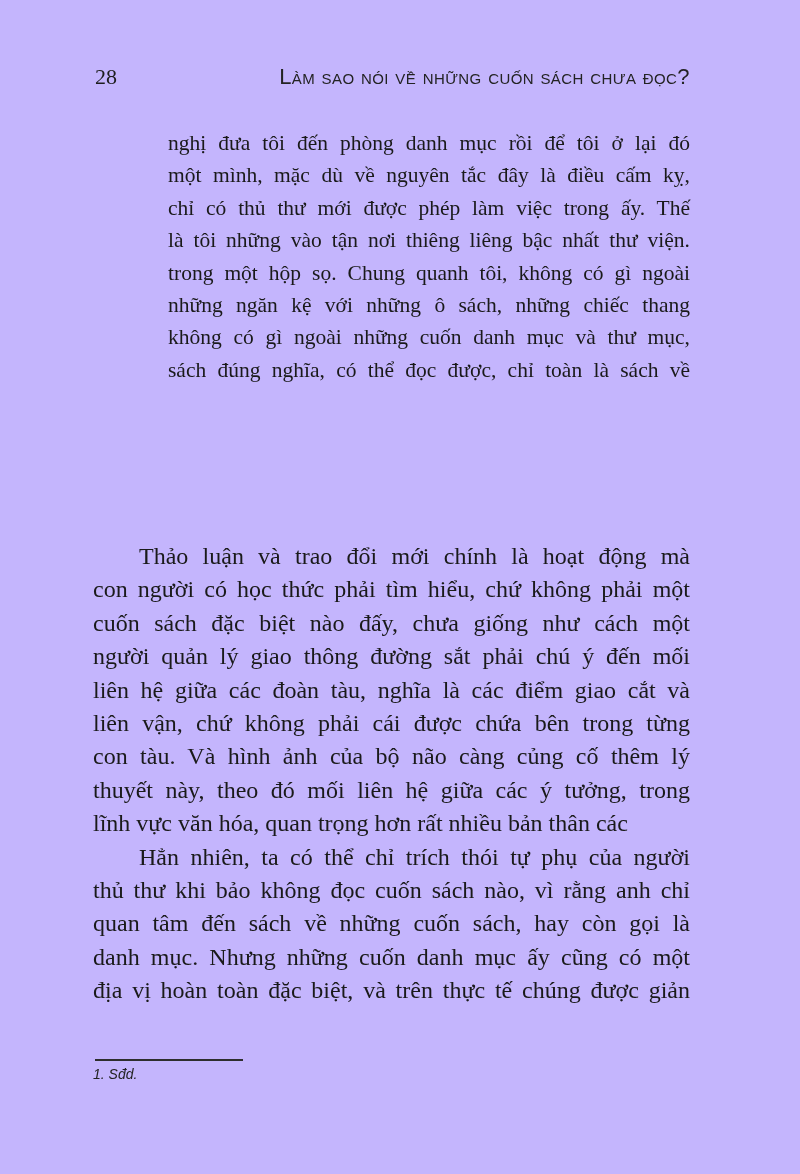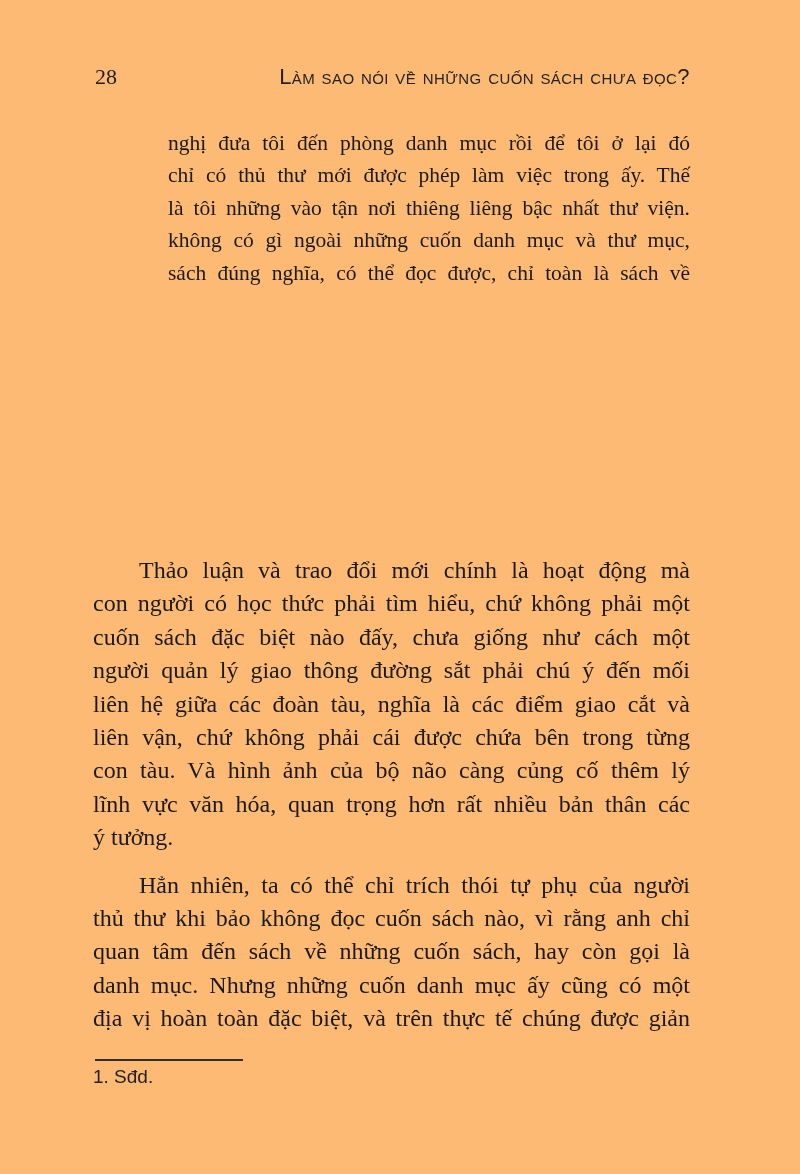--- a/index.html
+++ b/index.html
@@ -1,21 +1,21 @@
 <!DOCTYPE html>
 <html><head>
 <meta charset="utf-8">
 <style>
   * { margin: 0; padding: 0; box-sizing: border-box; }
   html, body { background: #e8e8e8; }
   .page {
     position: relative;
     width: 800px;
     height: 1174px;
-    background: #fdba74;
+    background: #c4b5fd;
     color: #1a1a1a;
     overflow: hidden;
     font-family: "Liberation Serif", serif;
   }
 
   
   .pagehead {
     position: absolute;
     top: 64px;
     left: 95px;
@@ -64,74 +64,78 @@
 
   
   .main {
     position: absolute;
     left: 93px;
     top: 540px;
     width: 597px;
     font-size: 24px;
     line-height: 33.4px;
   }
-  .para .line:first-child { text-indent: 46px; margin-top: 14px; }
+  .para .line:first-child { text-indent: 46px; }
   .para-end .line:last-child {
     text-align: left;
     text-align-last: left;
   }
 
   
   .fnrule {
     position: absolute;
     left: 95px;
     top: 1059px;
     width: 148px;
     border-top: 2px solid #2e2e2e;
   }
   .footnote {
     position: absolute;
     left: 93px;
     top: 1066px;
     font-family: "Liberation Sans", sans-serif;
-    font-size: 19px;
+    font-size: 14px;
     color: #222;
+    font-style: italic;
   }
 </style>
 </head>
 <body>
 
 <div class="page">
 
   <header class="pagehead">
     <span class="pagenum">28</span>
     <span class="runhead">Làm sao nói về những cuốn sách chưa đọc?</span>
   </header>
 
   <section class="quote">
     <div class="qlines">
         <div class="line">nghị đưa tôi đến phòng danh mục rồi để tôi ở lại đó</div>
+        <div class="line">một mình, mặc dù về nguyên tắc đây là điều cấm kỵ,</div>
         <div class="line">chỉ có thủ thư mới được phép làm việc trong ấy. Thế</div>
         <div class="line">là tôi những vào tận nơi thiêng liêng bậc nhất thư viện.</div>
+        <div class="line">trong một hộp sọ. Chung quanh tôi, không có gì ngoài</div>
+        <div class="line">những ngăn kệ với những ô sách, những chiếc thang</div>
         <div class="line">không có gì ngoài những cuốn danh mục và thư mục,</div>
         <div class="line">sách đúng nghĩa, có thể đọc được, chỉ toàn là sách về</div>
       </div>
   </section>
 
   <section class="main">
     <div class="para para-end">
         <div class="line">Thảo luận và trao đổi mới chính là hoạt động mà</div>
         <div class="line">con người có học thức phải tìm hiểu, chứ không phải một</div>
         <div class="line">cuốn sách đặc biệt nào đấy, chưa giống như cách một</div>
         <div class="line">người quản lý giao thông đường sắt phải chú ý đến mối</div>
         <div class="line">liên hệ giữa các đoàn tàu, nghĩa là các điểm giao cắt và</div>
         <div class="line">liên vận, chứ không phải cái được chứa bên trong từng</div>
         <div class="line">con tàu. Và hình ảnh của bộ não càng củng cố thêm lý</div>
+        <div class="line">thuyết này, theo đó mối liên hệ giữa các ý tưởng, trong</div>
         <div class="line">lĩnh vực văn hóa, quan trọng hơn rất nhiều bản thân các</div>
-        <div class="line">ý tưởng.</div>
       </div>
     <div class="para para-cont">
         <div class="line">Hẳn nhiên, ta có thể chỉ trích thói tự phụ của người</div>
         <div class="line">thủ thư khi bảo không đọc cuốn sách nào, vì rằng anh chỉ</div>
         <div class="line">quan tâm đến sách về những cuốn sách, hay còn gọi là</div>
         <div class="line">danh mục. Nhưng những cuốn danh mục ấy cũng có một</div>
         <div class="line">địa vị hoàn toàn đặc biệt, và trên thực tế chúng được giản</div>
       </div>
   </section>
 

